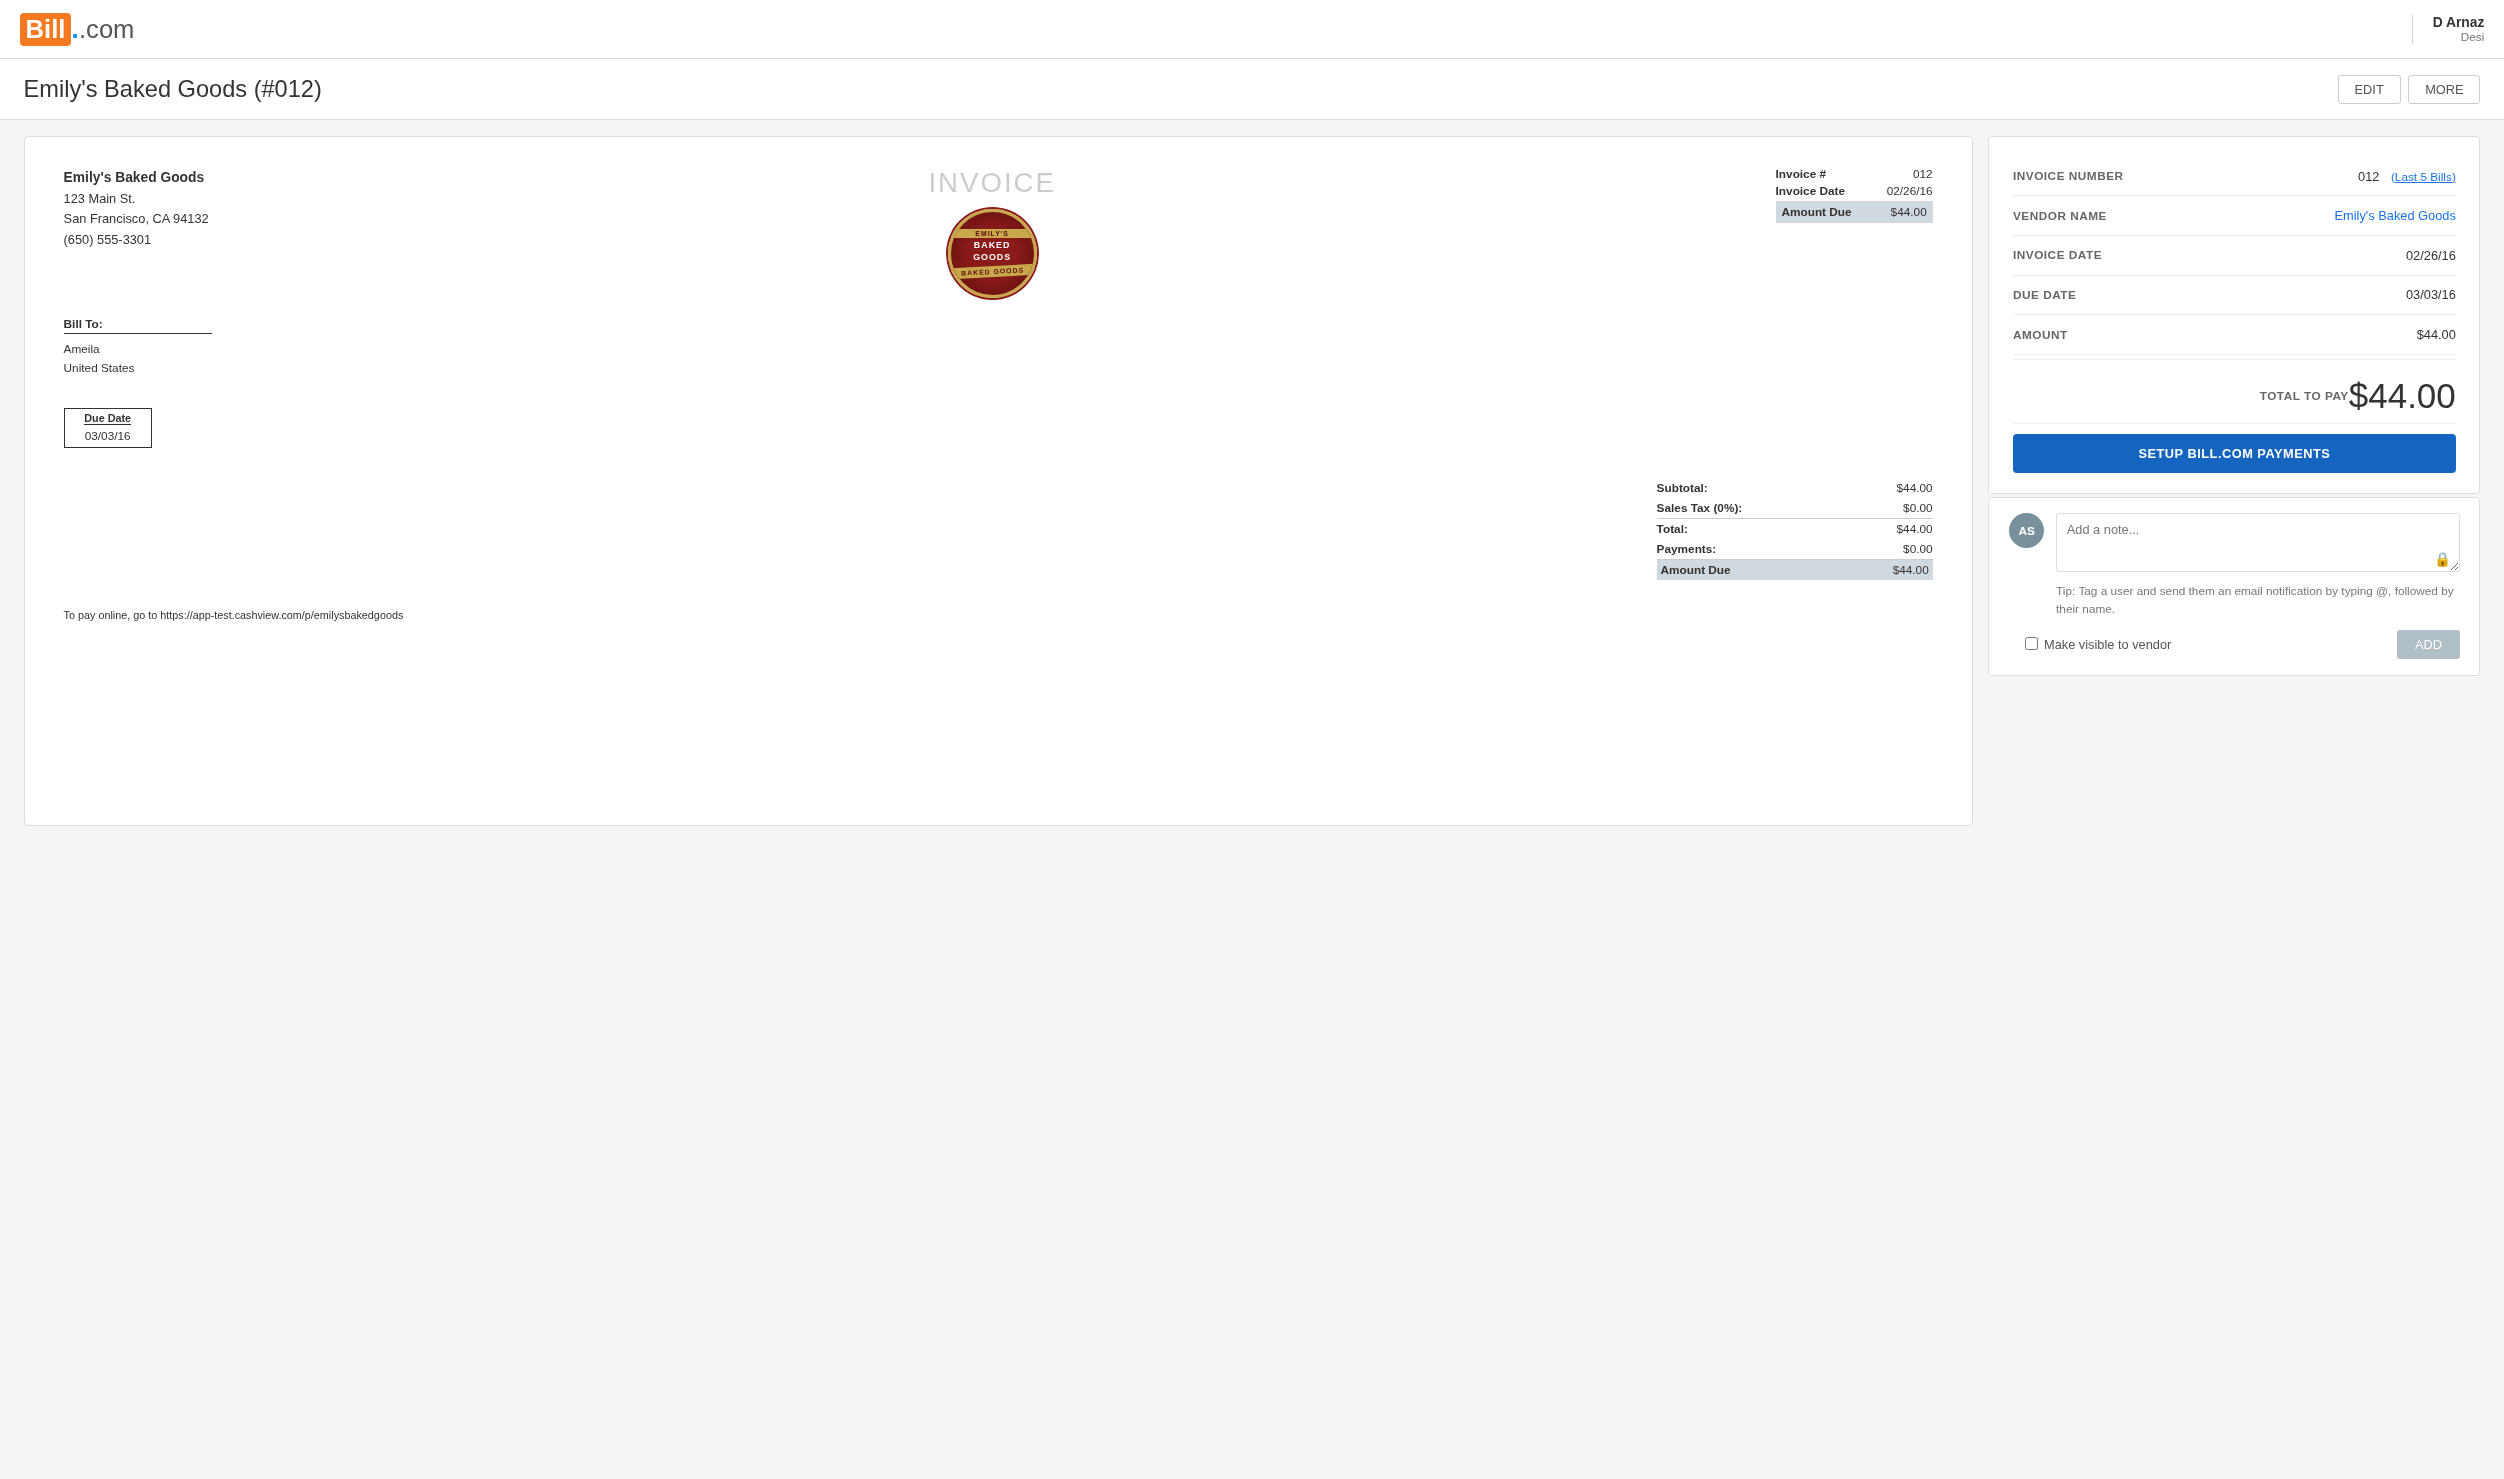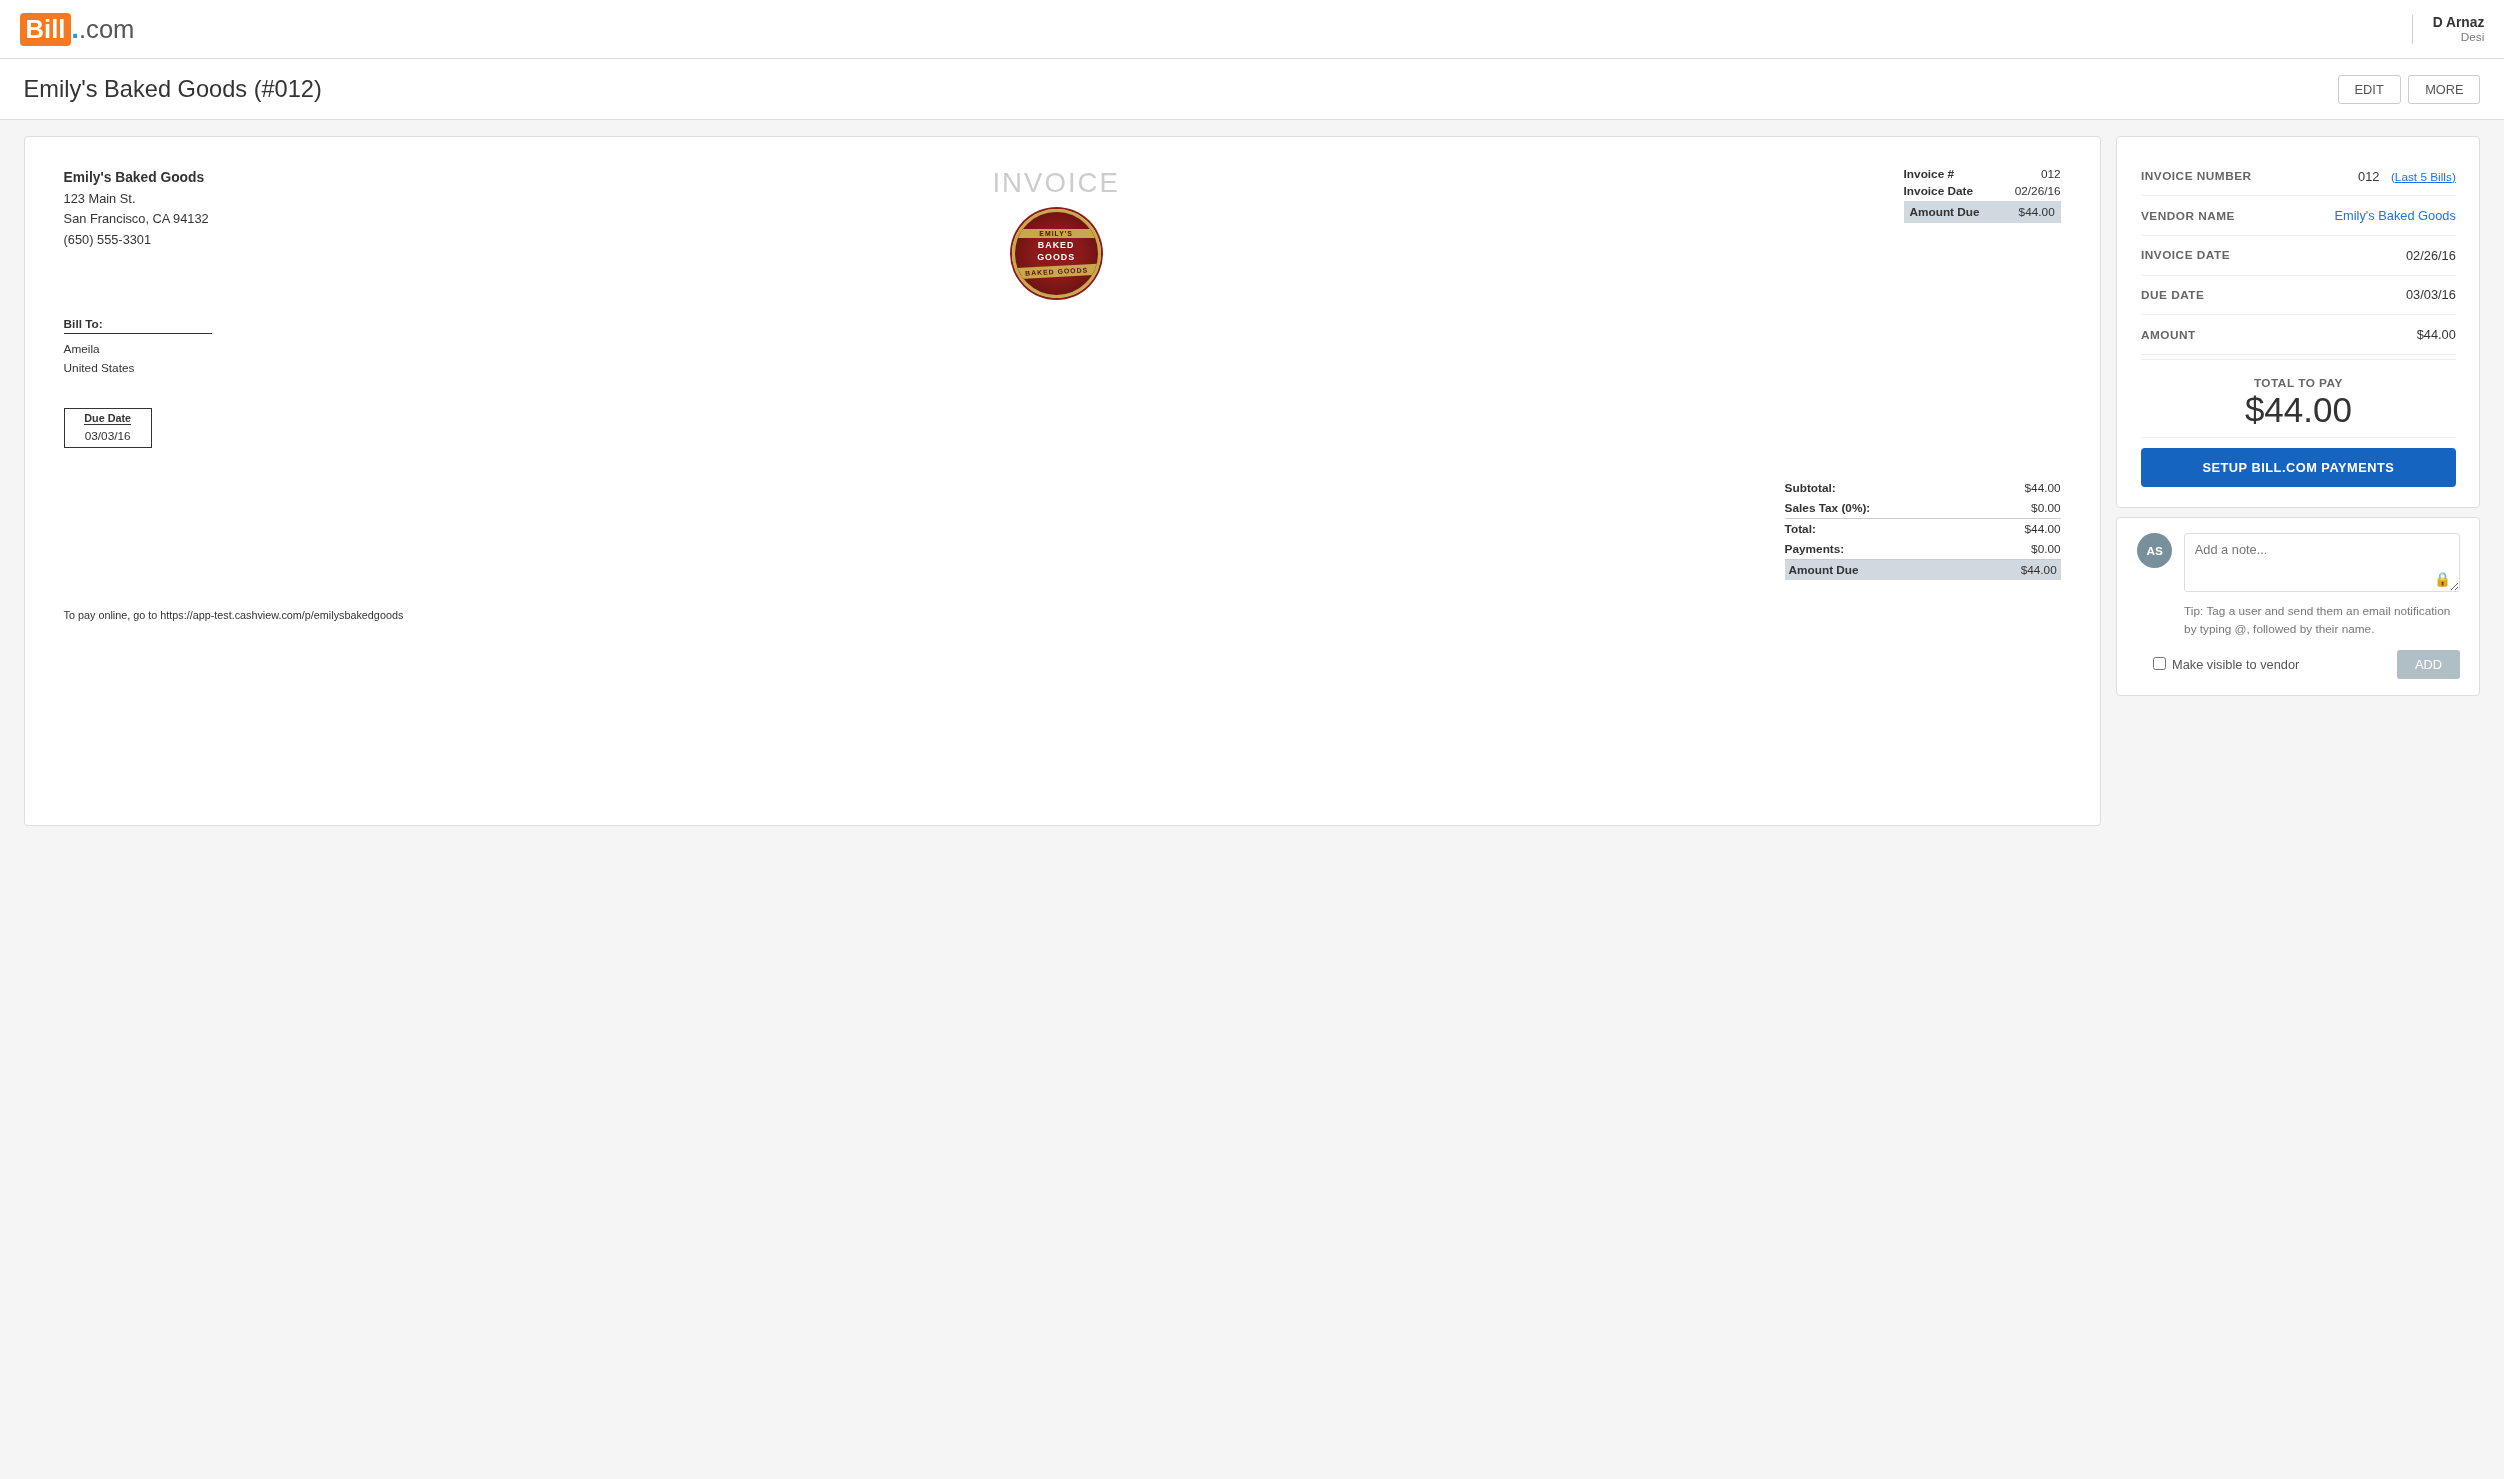--- a/index.html
+++ b/index.html
@@ -215,24 +215,24 @@
 
     
     .payment-url {
       font-size: 10.8px;
       margin-top: 29.6px;
       color: #333;
     }
 
     
     .right-panel {
-      width: 364px;
+      width: 492px;
       display: flex;
       flex-direction: column;
-      gap: 9px;
+      gap: 3px;
     }
 
     
     .info-card {
       background: #fff;
       border: 1px solid #ddd;
       border-radius: 3.9px;
       padding: 19.7px 23.6px;
     }
 
@@ -248,21 +248,20 @@
     .info-label { color: #666; font-size: 11.8px; font-weight: 600; letter-spacing: 0.5px; text-transform: uppercase; }
     .info-value { color: #333; font-size: 12.8px; }
     .info-link { color: #1a73e8; text-decoration: none; font-size: 12.8px; }
     .last-5-link { color: #1a73e8; font-size: 11.8px; margin-left: 7.9px; }
 
     .total-to-pay-row {
       display: flex;
       justify-content: flex-end;
       align-items: center;
       padding: 15.8px 0 7.9px 0;
-      flex-direction: column;
     }
     .total-to-pay-label { font-size: 11.8px; font-weight: 600; color: #666; text-transform: uppercase; letter-spacing: 0.5px; }
     .total-to-pay-value { font-size: 35px; font-weight: 300; color: #333; }
 
     .setup-btn {
       background: #1565c0;
       color: #fff;
       border: none;
       padding: 11.8px 19.7px;
       width: 100%;

